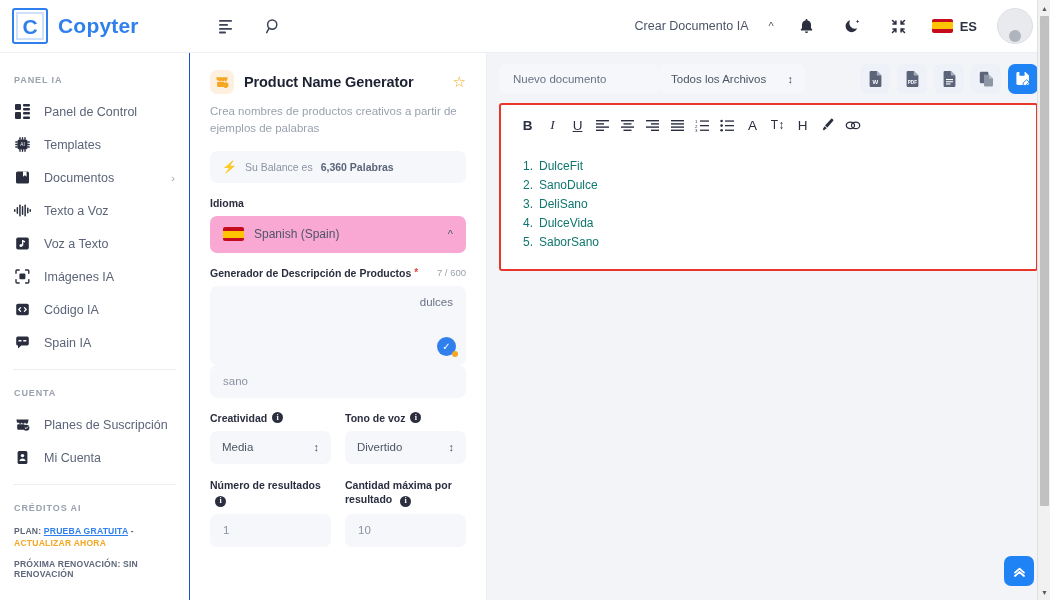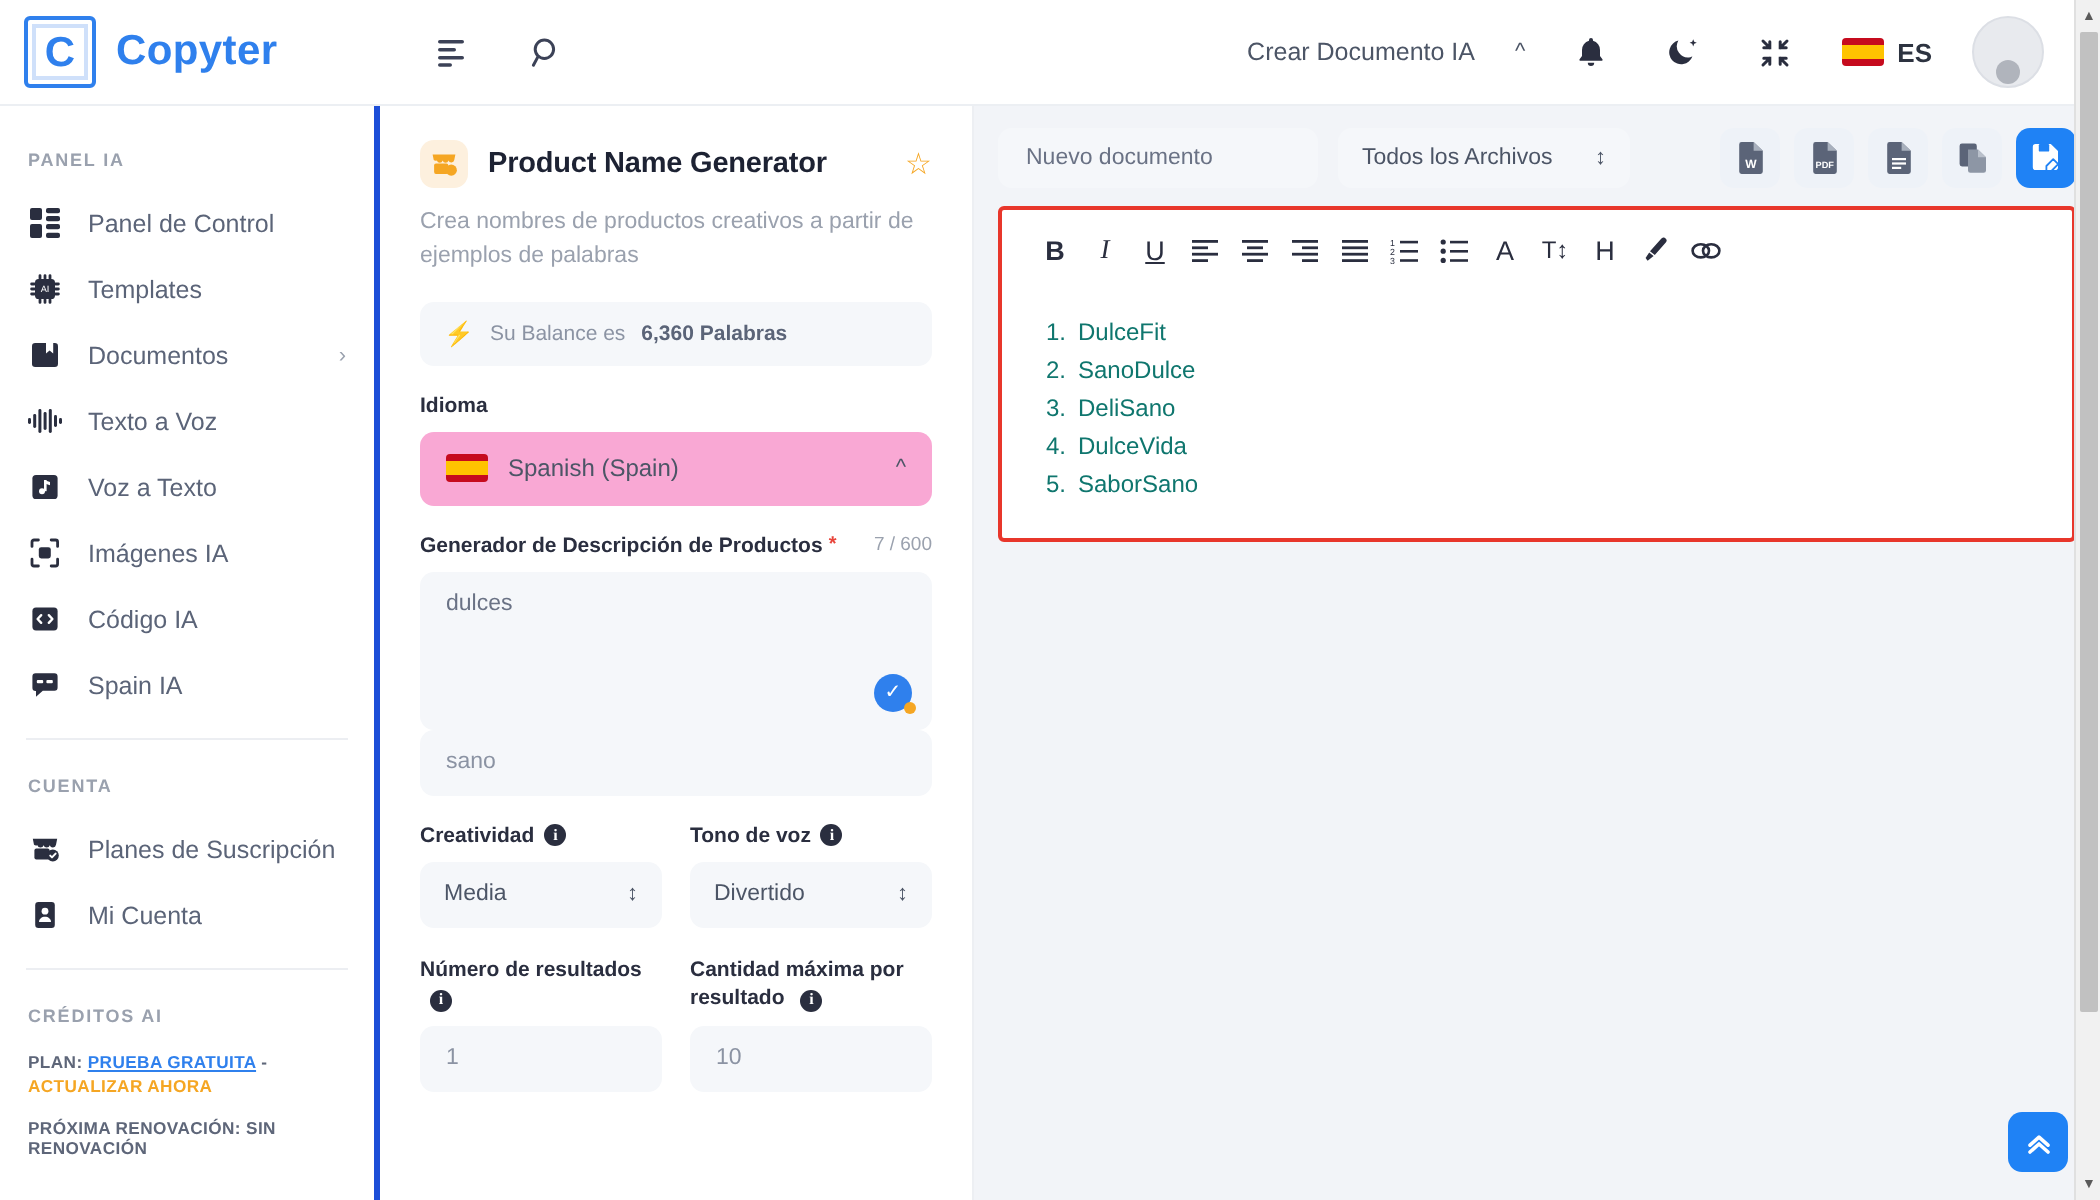--- a/index.html
+++ b/index.html
@@ -19,40 +19,40 @@
   .brand { width: 190px; display: flex; align-items: center; padding-left: 12px; gap: 10px; }
   .brand-logo {
     width: 36px; height: 36px; border: 2px solid #2f80ed; border-radius: 3px;
     display: flex; align-items: center; justify-content: center;
     box-shadow: inset 0 0 0 2px #ffffff, inset 0 0 0 4px #cfe0fa;
   }
   .brand-logo span { color: #2f80ed; font-size: 21px; font-weight: 700; line-height: 1; }
   .brand-name { color: #2f80ed; font-size: 21px; font-weight: 700; letter-spacing: .2px; }
   .topnav-left { display: flex; align-items: center; gap: 22px; padding-left: 22px; }
   .ic-btn { width: 26px; height: 26px; display: flex; align-items: center; justify-content: center; cursor: pointer; color: #3c4257; }
-  .topnav-right { margin-left: auto; display: flex; align-items: center; gap: 20px; padding-right: 28px; }
+  .topnav-right { margin-left: auto; display: flex; align-items: center; gap: 20px; padding-right: 17px; }
   .create-doc { color: #4c5566; font-size: 12.5px; cursor: pointer; }
   .chev-up { color: #4c5566; font-size: 11px; cursor: pointer; }
   .lang-pill { display: flex; align-items: center; gap: 7px; cursor: pointer; }
   .flag { width: 21px; height: 14px; border-radius: 2px; overflow: hidden; display: block;
           background: linear-gradient(to bottom,#c60b1e 0 25%,#ffc400 25% 75%,#c60b1e 75% 100%); }
   .lang-code { font-size: 13px; color: #2d3340; font-weight: 600; }
   .avatar { width: 36px; height: 36px; border-radius: 50%; background: #e8eaee;
             border: 1px solid #dcdfe5; display: flex; align-items: flex-end; justify-content: center;
             overflow: hidden; cursor: pointer; }
   .avatar .head { width: 12px; height: 12px; border-radius: 50%; background: #b0b4bc; margin-bottom: 1px; }
   .avatar .body { width: 22px; height: 12px; border-radius: 11px 11px 0 0; background: #b0b4bc; }
   .avatar-inner { display: flex; flex-direction: column; align-items: center; }
 
   
   .body { flex: 1; display: flex; min-height: 0; background: #f2f4f8; }
 
   
   .sidebar {
-    width: 190px; min-width: 190px; background: #ffffff; border-right: 3px solid #1d4ed8;
+    width: 190px; min-width: 190px; background: #ffffff; border-right: 1px solid #1d4ed8;
     padding-top: 14px; overflow: hidden;
   }
   .side-head {
     font-size: 9px; letter-spacing: .9px; color: #9aa1ae; font-weight: 700;
     padding: 8px 0 10px 14px; text-transform: uppercase;
   }
   .side-item {
     display: flex; align-items: center; gap: 13px; padding: 8px 14px; cursor: pointer;
     color: #5b6478; font-size: 12.5px;
   }
@@ -90,21 +90,21 @@
   .req { color: #e8443a; margin-left: 3px; font-size: 10px; }
   .counter { margin-left: auto; font-size: 9.5px; color: #9aa1ae; font-weight: 400; }
   .select-box {
     background: #f9a8d4; border-radius: 7px; height: 37px; display: flex; align-items: center;
     gap: 10px; padding: 0 13px; cursor: pointer;
   }
   .select-box .val { font-size: 12px; color: #4c5566; flex: 1; }
   .caret { color: #4c5566; font-size: 11px; }
   .textarea-box {
     background: #f5f7fa; border-radius: 7px; height: 79px; padding: 10px 13px;
-    font-size: 11.5px; color: #6a7285; position: relative; cursor: text;
+    font-size: 11.5px; color: #6a7285; position: relative; cursor: text; text-align: right;
   }
   .check-badge {
     position: absolute; right: 10px; bottom: 9px; width: 19px; height: 19px; border-radius: 50%;
     background: #2f80ed; color: #fff; font-size: 10px; display: flex; align-items: center; justify-content: center;
   }
   .check-badge::after {
     content: ""; position: absolute; right: -2px; bottom: -1px;
     width: 6px; height: 6px; border-radius: 50%; background: #f5a623;
   }
   .input-box {
@@ -118,21 +118,21 @@
     font-size: 8px; font-weight: 700; display: inline-flex; align-items: center; justify-content: center;
     margin-left: 5px; flex: none; font-family: "Liberation Serif", serif;
   }
   .sel-sm { background: #f5f7fa; border-radius: 7px; height: 33px; display: flex; align-items: center;
             padding: 0 12px; cursor: pointer; }
   .sel-sm .val { font-size: 11.5px; color: #4c5566; flex: 1; }
   .lbl-wrap { font-size: 10.5px; font-weight: 700; color: #2a2e3f; margin: 14px 0 7px 0; line-height: 1.35; }
 
   
   .main { flex: 1; min-width: 0; background: #f2f4f8; position: relative; overflow: hidden; }
-  .editor-top { display: flex; align-items: center; gap: 10px; padding: 11px 12px 9px 12px; }
+  .editor-top { display: flex; align-items: center; padding: 11px 12px 9px 12px; }
   .doc-name {
     background: #f5f7fa; border-radius: 7px; height: 30px; width: 160px;
     display: flex; align-items: center; padding: 0 14px; font-size: 11.5px; color: #6a7285; cursor: text;
   }
   .files-sel {
     background: #f5f7fa; border-radius: 7px; height: 30px; width: 146px; display: flex; align-items: center;
     padding: 0 12px; font-size: 11.5px; color: #4c5566; cursor: pointer; gap: 6px;
   }
   .files-sel .val { flex: 1; }
   .exp-group { margin-left: auto; display: flex; align-items: center; gap: 7px; }

